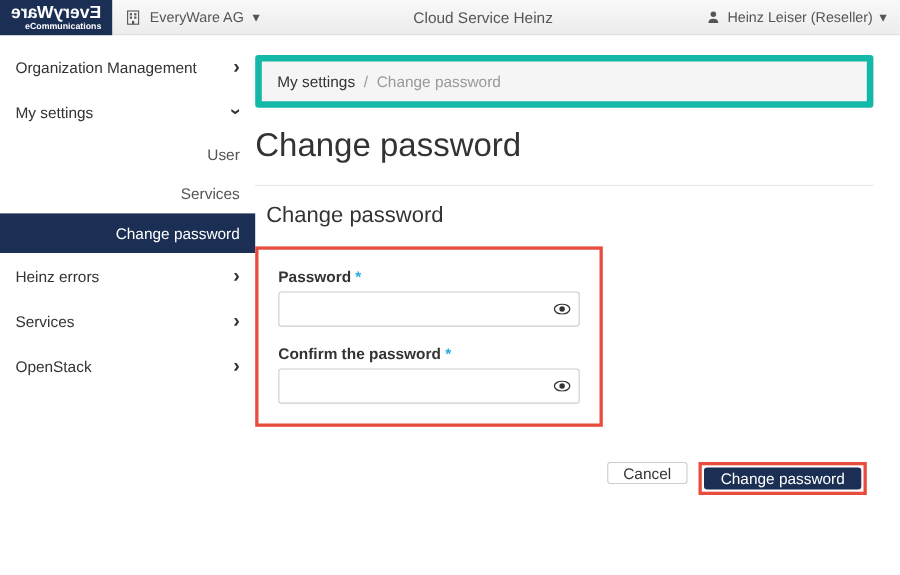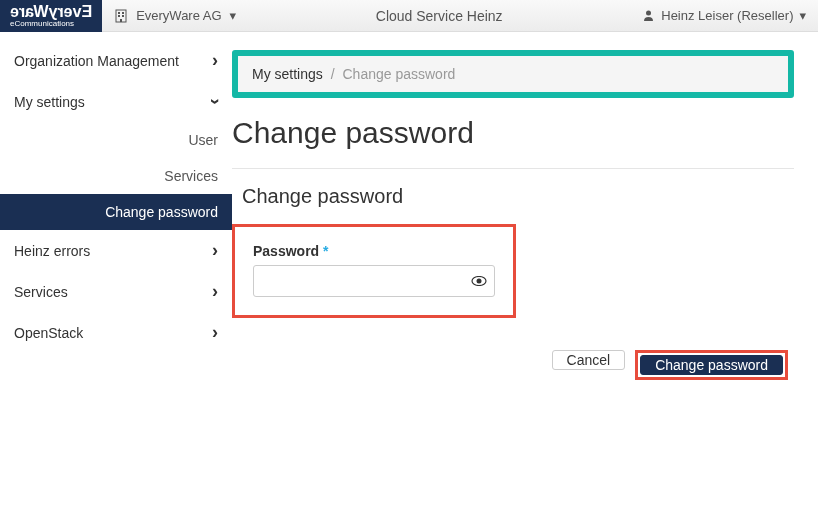--- a/index.html
+++ b/index.html
@@ -1,40 +1,40 @@
 <!DOCTYPE html>
 <html><head>
   <meta charset="utf-8">
   <style>
     * { margin: 0; padding: 0; box-sizing: border-box; }
     body { font-family: Arial, Helvetica, sans-serif; font-size: 14px; color: #333; background: #fff; }
 
     .header { display: flex; align-items: center; height: 32px; background: linear-gradient(#f9f9f9, #ececec); border-bottom: 1px solid #ddd; }
     .logo-box { background: #1a2f53; color: #fff; height: 32px; padding: 0 10px; display: flex; flex-direction: column; justify-content: center; font-weight: bold; font-size: 16px; line-height: 1; }
-    .logo-sub { font-size: 8px; font-weight: normal; }
+    .logo-sub { font-size: 8px; font-weight: bold; text-align: right; }
     .header-left { display: flex; align-items: center; gap: 8px; padding: 0 12px; color: #555; cursor: pointer; font-size: 13px; }
     .header-center { flex: 1; text-align: center; font-size: 14px; color: #555; }
     .header-right { display: flex; align-items: center; gap: 6px; padding: 0 12px; color: #555; cursor: pointer; font-size: 13px; }
 
     .layout { display: flex; }
     .sidebar { width: 232px; padding-top: 8px; }
     .sidebar-item { padding: 10px 14px; display: flex; justify-content: space-between; align-items: center; cursor: pointer; color: #333; font-size: 14px; }
     .sidebar-sub { padding: 10px 14px; text-align: right; color: #555; cursor: pointer; font-size: 14px; }
     .sidebar-sub.active { background: #1a2f53; color: #fff; }
     .chev { font-size: 18px; font-weight: bold; color: #333; }
 
     .main { flex: 1; padding: 18px 24px 24px 0; }
     .breadcrumb { background: #f5f5f5; border: 6px solid #14b8a6; border-radius: 3px; padding: 10px 14px; font-size: 14px; color: #333; margin-bottom: 18px; }
     .breadcrumb .sep { margin: 0 4px; color: #999; }
     .breadcrumb .current { color: #999; }
     h1 { font-size: 30px; font-weight: normal; margin-bottom: 18px; }
     hr { border: none; border-top: 1px solid #e5e5e5; margin-bottom: 16px; }
     h2 { font-size: 20px; font-weight: normal; margin-bottom: 16px; margin-left: 10px; }
 
-    .form-box { border: 3px solid #e74c3c; padding: 16px 18px 18px 18px; width: 284px; margin-bottom: 32px; }
+    .form-box { border: 3px solid #e74c3c; padding: 16px 18px 18px 18px; width: 316px; margin-bottom: 32px; }
     .field { margin-bottom: 16px; }
     .field:last-child { margin-bottom: 0; }
     .field label { display: block; font-weight: bold; font-size: 14px; margin-bottom: 6px; }
     .req { color: #29abe2; font-weight: bold; }
     .input-wrap { position: relative; }
     .input-wrap input { width: 100%; height: 32px; border: 1px solid #ccc; border-radius: 3px; padding: 0 30px 0 8px; font-size: 14px; }
     .eye-icon { position: absolute; right: 8px; top: 50%; transform: translateY(-50%); width: 16px; height: 10px; cursor: pointer; }
 
     .actions { display: flex; justify-content: flex-end; gap: 10px; padding-right: 6px; }
     .btn { height: 20px; padding: 0 14px; border-radius: 3px; font-size: 14px; cursor: pointer; }
@@ -120,20 +120,33 @@
           <span class="req">*</span>
         </label>
         <div class="input-wrap">
           <input type="password" style="">
           <svg class="eye-icon" viewBox="0 0 16 10">
               <ellipse cx="8" cy="5" rx="7" ry="4.5" fill="none" stroke="#333" stroke-width="1.2"></ellipse>
               <circle cx="8" cy="5" r="2.5" fill="#333"></circle>
             </svg>
         </div>
       </div>
+      <div class="field">
+        <label>
+          <span>Confirm the password</span>
+          <span class="req">*</span>
+        </label>
+        <div class="input-wrap">
+          <input type="password" style="">
+          <svg class="eye-icon" viewBox="0 0 16 10">
+              <ellipse cx="8" cy="5" rx="7" ry="4.5" fill="none" stroke="#333" stroke-width="1.2"></ellipse>
+              <circle cx="8" cy="5" r="2.5" fill="#333"></circle>
+            </svg>
+        </div>
+      </div>
     </div>
 
     <div class="actions">
       <button class="btn btn-cancel">Cancel</button>
       <div class="btn-primary-wrap">
         <button class="btn btn-primary">Change password</button>
       </div>
     </div>
   </div>
 </div>

